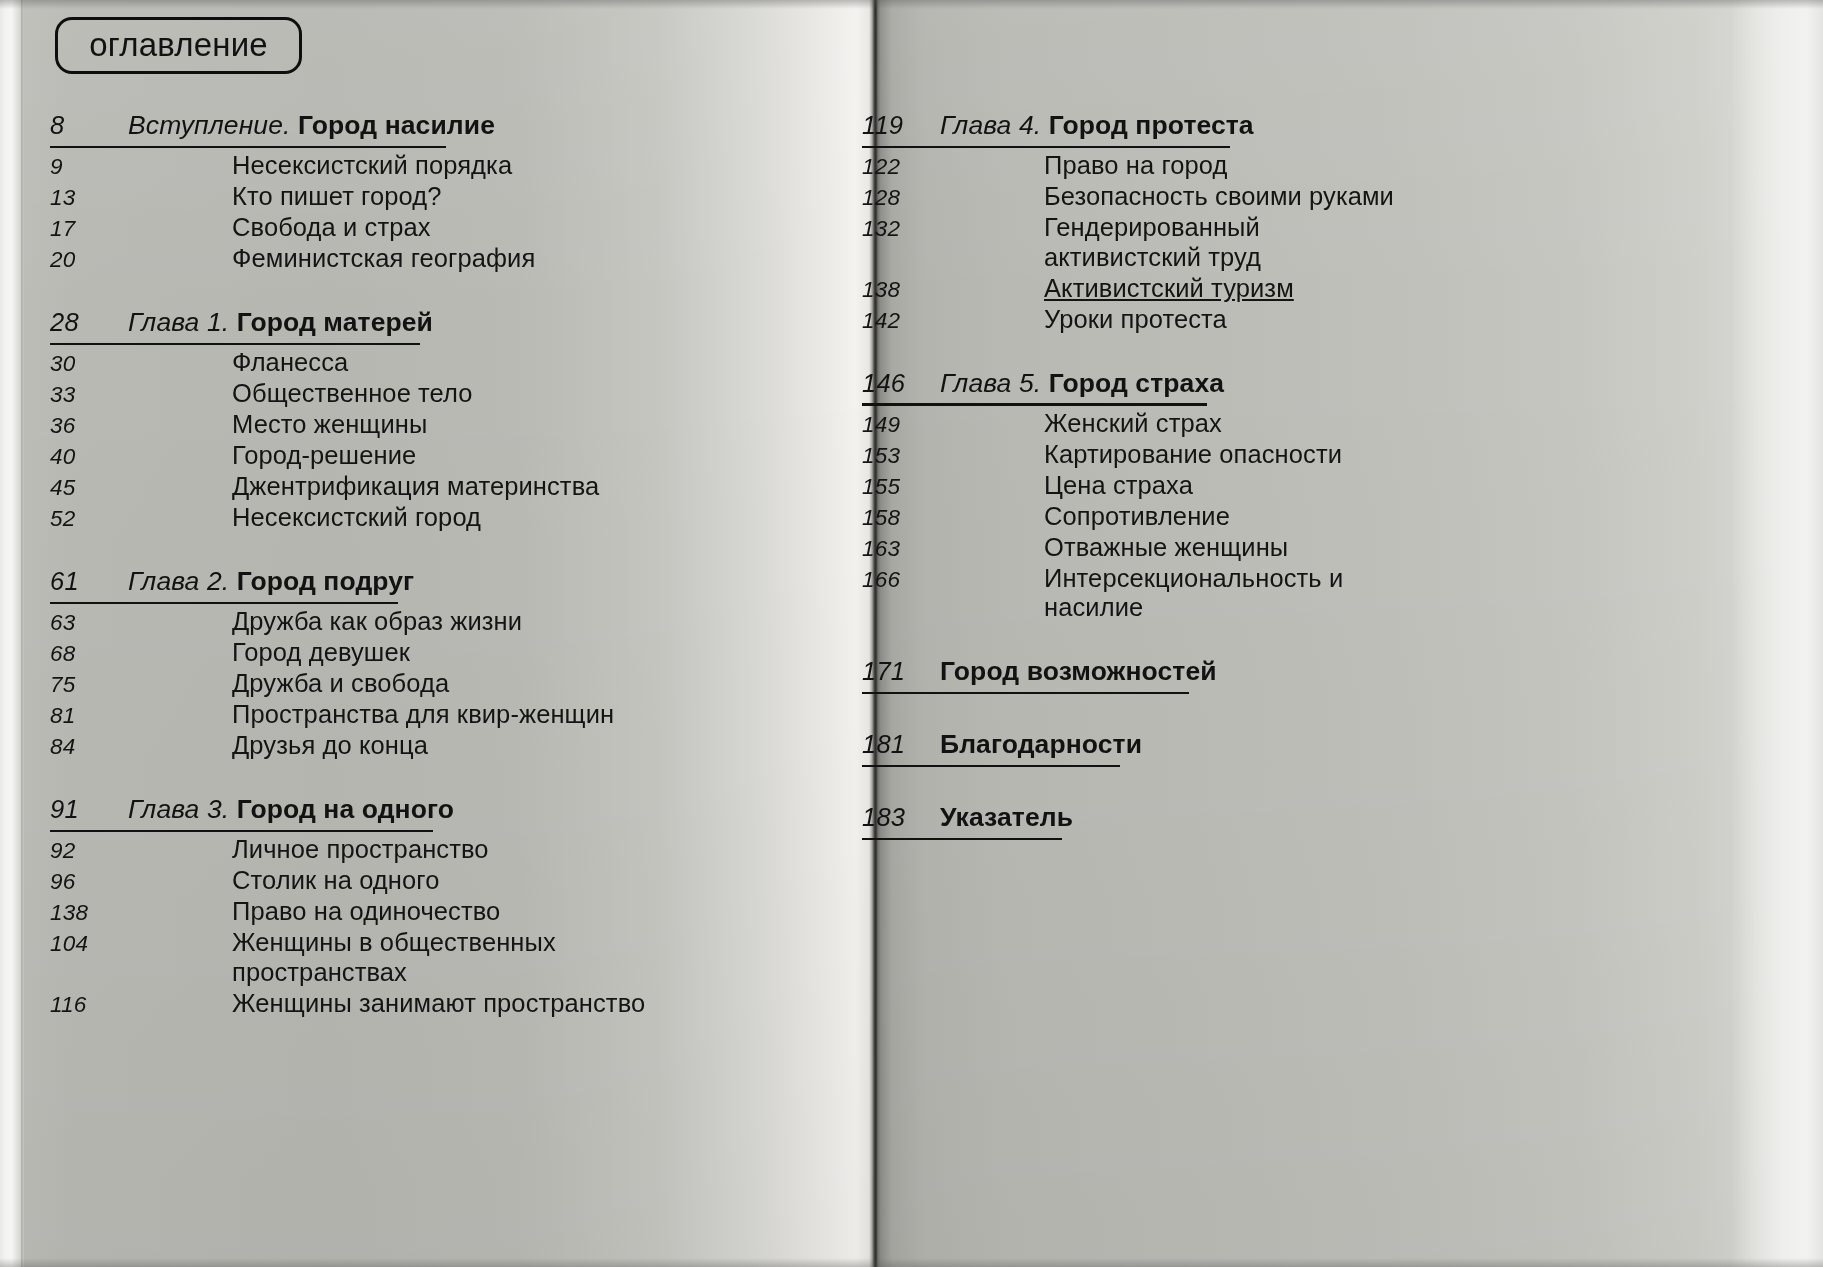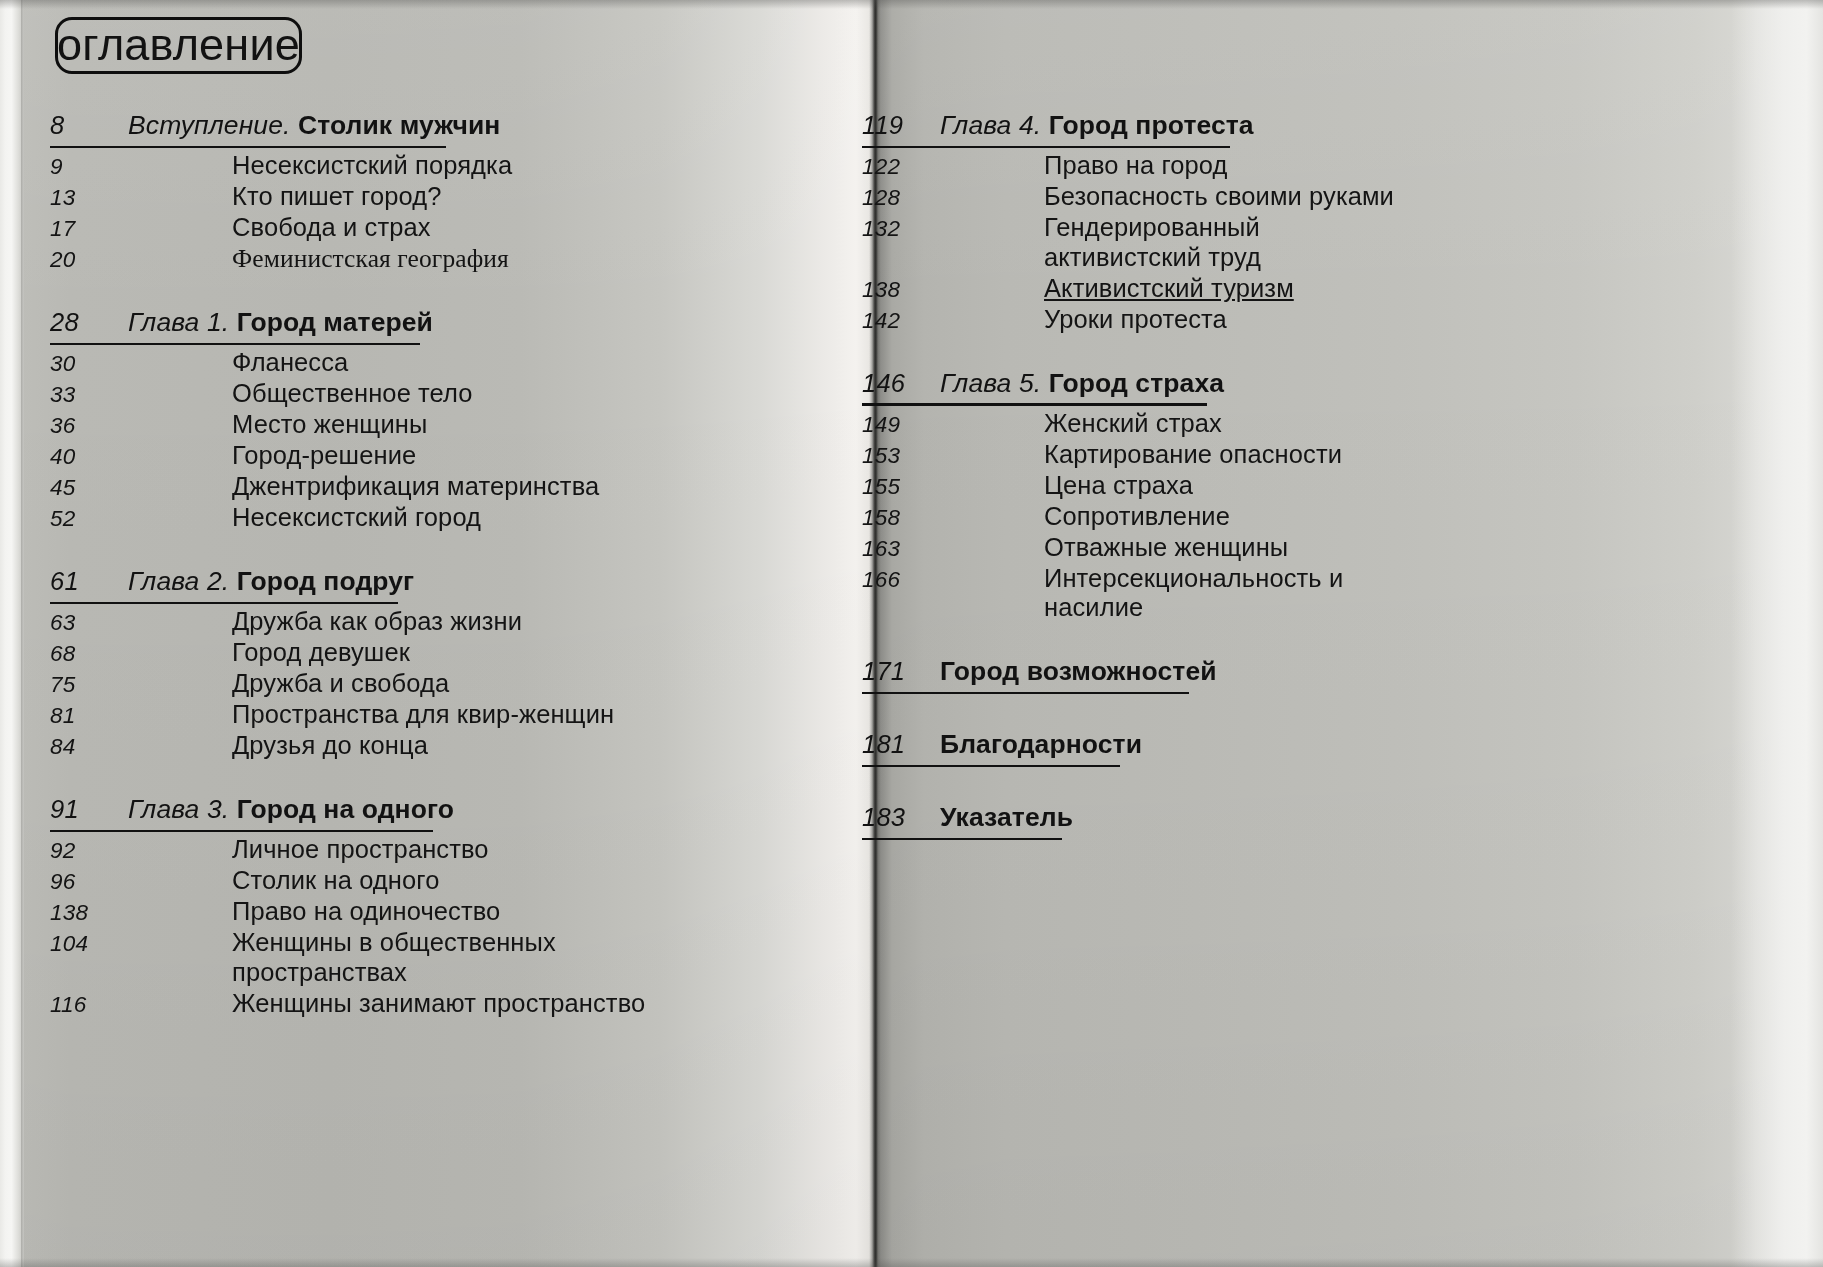--- a/index.html
+++ b/index.html
@@ -135,21 +135,21 @@
     width: 247px;
     height: 57px;
     border: 3.5px solid #0e0e0e;
     border-radius: 17px;
     box-sizing: border-box;
     display: flex;
     align-items: center;
     justify-content: center;
   }
   .title-box-text {
-    font-size: 45px;
+    font-size: 33px;
     letter-spacing: 0.2px;
     color: #121212;
     line-height: 1;
     padding-bottom: 3px;
   }
 
   .col {
     position: absolute;
     top: 110px;
   }
@@ -243,37 +243,37 @@
 
     <div class="title-box">
       <span class="title-box-text">оглавление</span>
     </div>
 
     <div class="col col-left" id="col-left">
         <div class="section">
           <div class="chapter">
             <span class="u-line" style="width: 396px;"></span>
             <span class="pg">8</span>
-            <span class="label"><span class="ital">Вступление.</span> <span class="bold">Столик мужчин</span></span>
+            <span class="label"><span class="ital">Вступление.</span> <span class="bold">Город насилие</span></span>
           </div>
           <div class="entry">
             <span class="pg">9</span>
             <span class="label" style="max-width: 420px;">Несексистский порядка</span>
           </div>
           <div class="entry">
             <span class="pg">13</span>
             <span class="label" style="max-width: 420px;">Кто пишет город?</span>
           </div>
           <div class="entry">
             <span class="pg">17</span>
             <span class="label" style="max-width: 420px;">Свобода и страх</span>
           </div>
           <div class="entry">
             <span class="pg">20</span>
-            <span class="label" style="max-width: 420px; font-family: Liberation Serif, serif;">Феминистская география</span>
+            <span class="label" style="max-width: 420px;">Феминистская география</span>
           </div>
         </div>
         <div class="section">
           <div class="chapter">
             <span class="u-line" style="width: 370px;"></span>
             <span class="pg">28</span>
             <span class="label"><span class="ital">Глава 1.</span> <span class="bold">Город матерей</span></span>
           </div>
           <div class="entry">
             <span class="pg">30</span>

